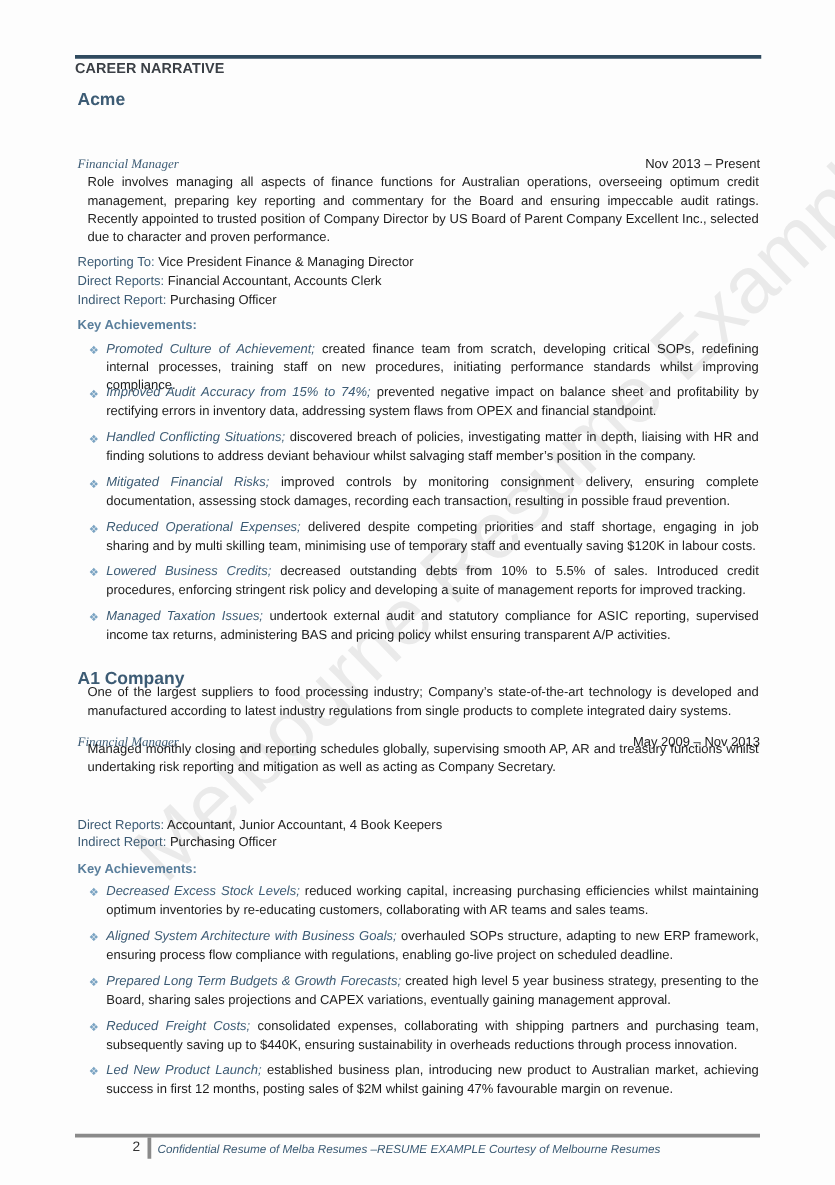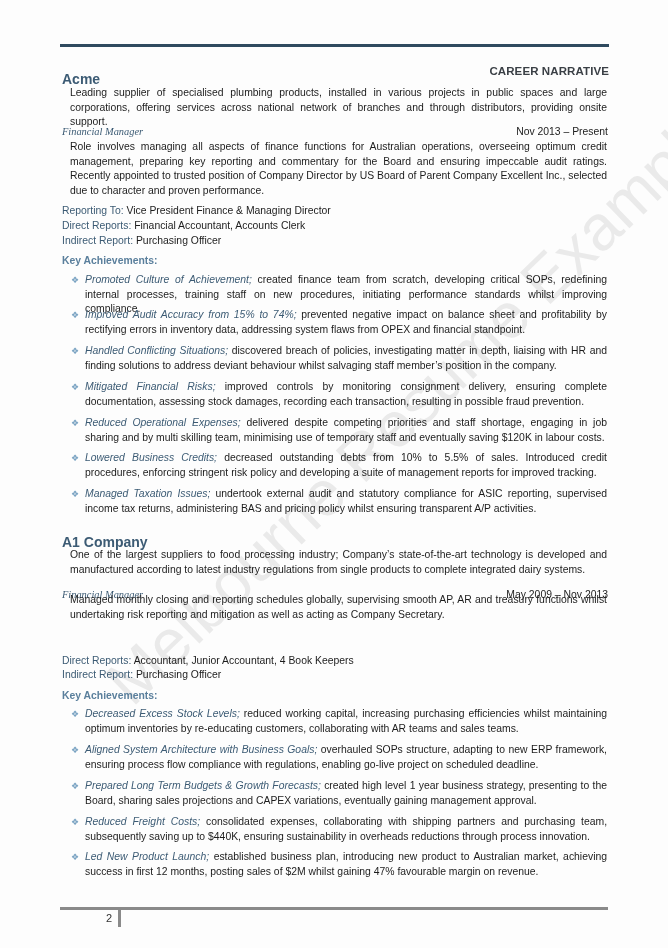--- a/index.html
+++ b/index.html
@@ -7,21 +7,21 @@
     width: 668px; height: 948px;
     background: #fdfdfd;
     position: relative;
     overflow: hidden;
     font-family: "Liberation Sans", "DejaVu Sans", sans-serif;
     color: #1f1f1f;
   }
   .page { position: absolute; left: 60px; top: 0; width: 548px; height: 948px; }
   .top-rule { position: absolute; left: 0; top: 44px; width: 549px; height: 3px; background: #2f4a5f; }
   .section-title {
-    position: absolute; left: 0; top: 65px; width: 549px; text-align: right;
+    position: absolute; left: 0; top: 49px; width: 549px; text-align: left;
     font-size: 11.5px; font-weight: bold; color: #3a3f45; letter-spacing: 0.1px;
   }
   .company {
     position: absolute; left: 2px; font-size: 14px; font-weight: bold; color: #3c5b74;
   }
   .para {
     position: absolute; left: 10px; width: 537px;
     font-size: 10.4px; line-height: 14.6px; text-align: justify; color: #1c1c1c;
   }
   .role-row { position: absolute; left: 2px; width: 546px; font-size: 10.4px; }
@@ -55,21 +55,20 @@
 </head>
 <body>
 
 <div class="watermark">Melbourne Resume Example</div>
 
 <div class="page">
   <div class="top-rule"></div>
   <div class="section-title">CAREER NARRATIVE</div>
 
   <div class="company" style="top:71px">Acme</div>
-  <div class="para" style="top:86px">Leading supplier of specialised plumbing products, installed in various projects in public spaces and large corporations, offering services across national network of branches and through distributors, providing onsite support.</div>
 
   <div class="role-row" style="top:126px">
     <span class="role-title">Financial Manager</span>
     <span class="role-dates">Nov 2013 – Present</span>
   </div>
   <div class="para" style="top:140px">Role involves managing all aspects of finance functions for Australian operations, overseeing optimum credit management, preparing key reporting and commentary for the Board and ensuring impeccable audit ratings. Recently appointed to trusted position of Company Director by US Board of Parent Company Excellent Inc., selected due to character and proven performance.</div>
 
   <div class="rep-line" style="top:219px">
     <span class="rep-label">Direct Reports:</span>
     <span>Financial Accountant, Accounts Clerk</span>
@@ -147,29 +146,30 @@
     <span>reduced working capital, increasing purchasing efficiencies whilst maintaining optimum inventories by re-educating customers, collaborating with AR teams and sales teams.</span>
   </div>
   <div class="bullet" style="top:743px">
     <span class="glyph">❖</span>
     <span class="lead">Aligned System Architecture with Business Goals;</span>
     <span>overhauled SOPs structure, adapting to new ERP framework, ensuring process flow compliance with regulations, enabling go-live project on scheduled deadline.</span>
   </div>
   <div class="bullet" style="top:779px">
     <span class="glyph">❖</span>
     <span class="lead">Prepared Long Term Budgets &amp; Growth Forecasts;</span>
-    <span>created high level 1 year business strategy, presenting to the Board, sharing sales projections and CAPEX variations, eventually gaining management approval.</span>
+    <span>created high level 5 year business strategy, presenting to the Board, sharing sales projections and CAPEX variations, eventually gaining management approval.</span>
   </div>
   <div class="bullet" style="top:815px">
     <span class="glyph">❖</span>
     <span class="lead">Reduced Freight Costs;</span>
     <span>consolidated expenses, collaborating with shipping partners and purchasing team, subsequently saving up to $440K, ensuring sustainability in overheads reductions through process innovation.</span>
   </div>
   <div class="bullet" style="top:850px">
     <span class="glyph">❖</span>
     <span class="lead">Led New Product Launch;</span>
     <span>established business plan, introducing new product to Australian market, achieving success in first 12 months, posting sales of $2M whilst gaining 47% favourable margin on revenue.</span>
   </div>
 
   <div class="footer-rule"></div>
   <div class="footer-num">2</div>
   <div class="footer-bar"></div>
+  <div class="footer-text">Confidential Resume of Melba Resumes –RESUME EXAMPLE Courtesy of Melbourne Resumes</div>
 </div>
 
 </body></html>

